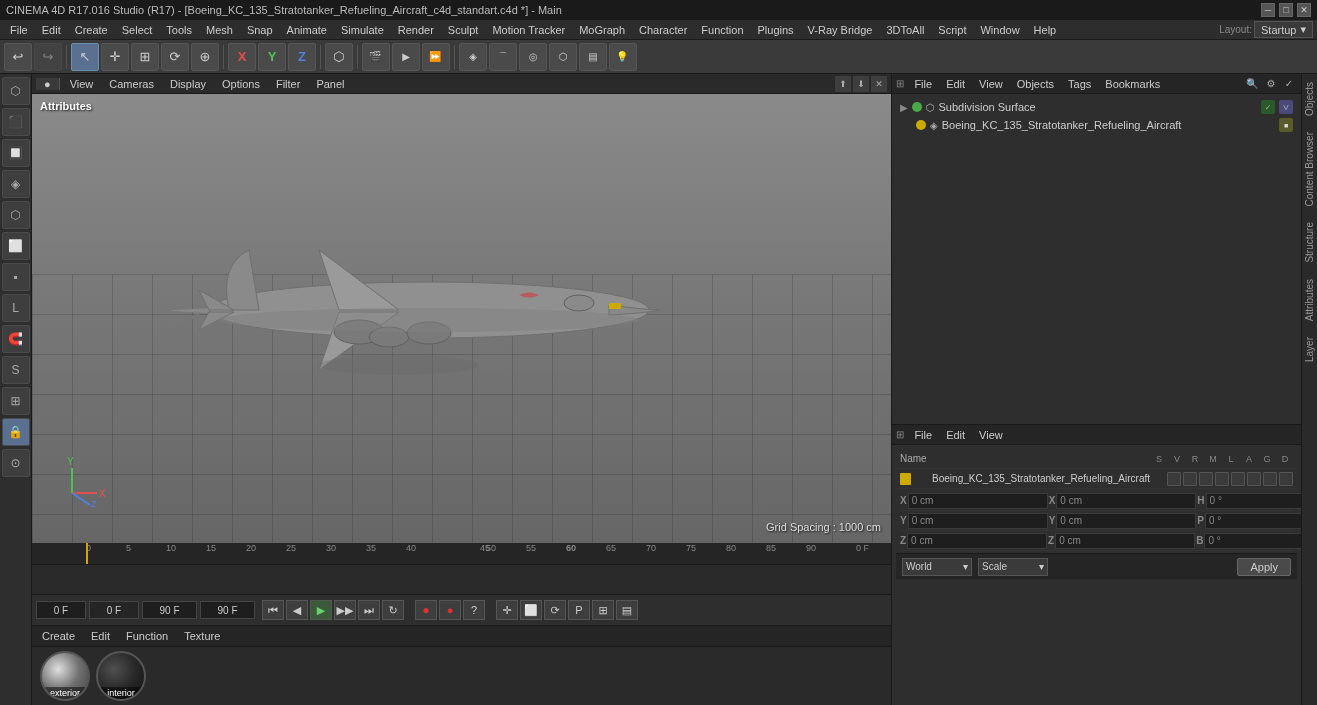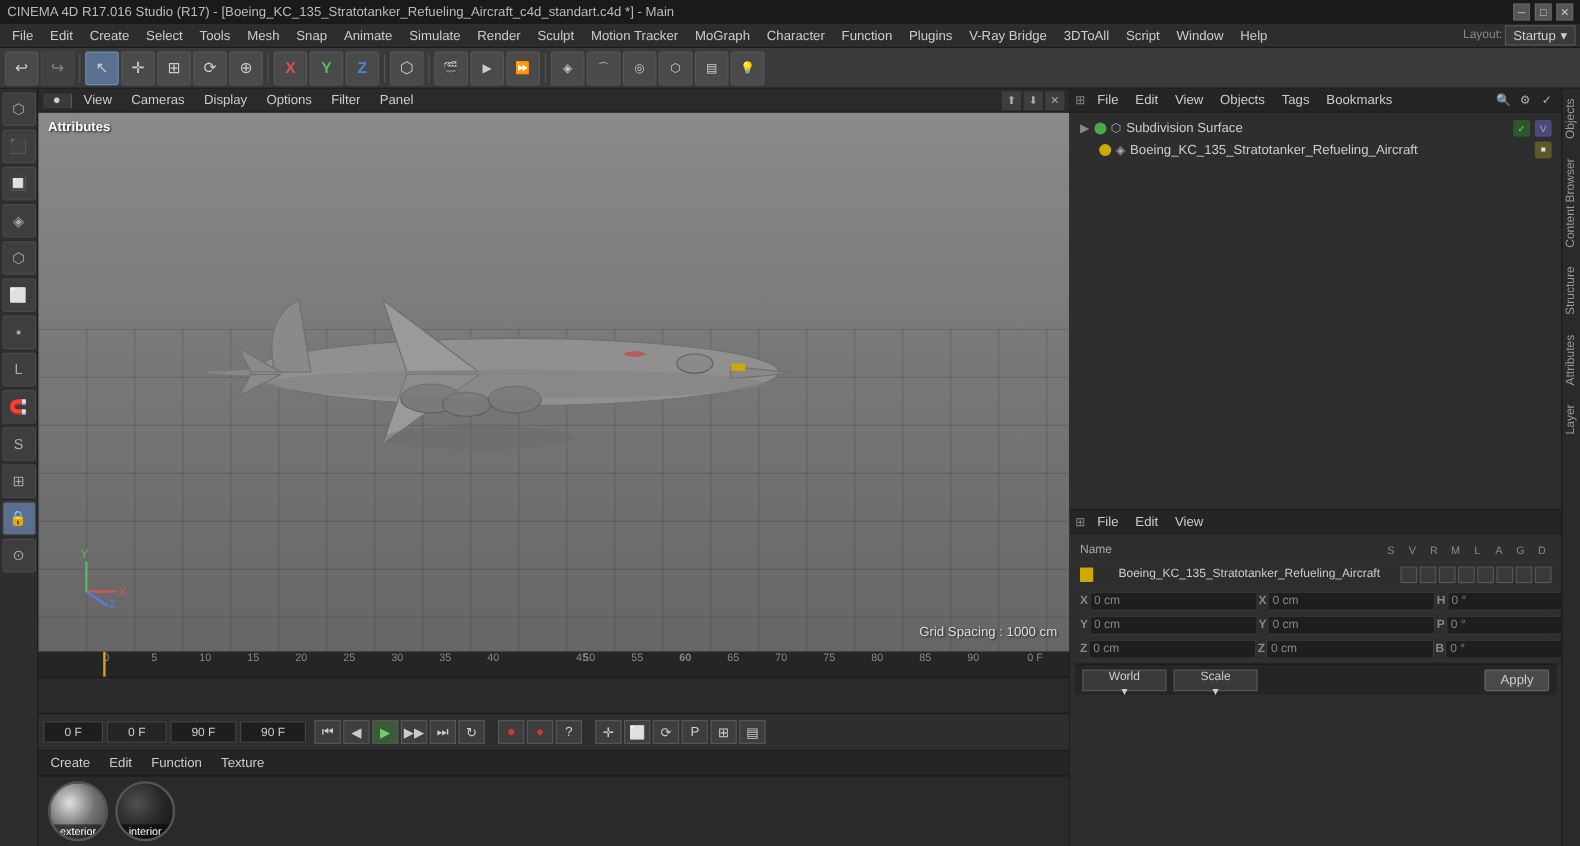--- a/index.html
+++ b/index.html
@@ -178,21 +178,21 @@
     }
     .r-tab { writing-mode: vertical-lr; transform: rotate(180deg); padding: 8px 2px; cursor: pointer; color: #999; font-size: 10px; }
 
     
     #attr-bottom-row {
       height: 26px; background: #252525; display: flex; align-items: center; padding: 0 6px; gap: 6px;
       border-top: 1px solid #1a1a1a;
     }
     .dropdown-sm {
       width: 70px; height: 18px; background: #3a3a3a; border: 1px solid #555; color: #ccc; font-size: 10px; padding: 0 3px;
-      display: flex; align-items: center; justify-content: space-between; cursor: pointer; flex-direction: column;
+      display: flex; align-items: center; justify-content: space-between; cursor: pointer;
     }
   </style>
 </head>
 <body>
 
 <div id="titlebar">
   <span>CINEMA 4D R17.016 Studio (R17) - [Boeing_KC_135_Stratotanker_Refueling_Aircraft_c4d_standart.c4d *] - Main</span>
   <div class="win-controls">
     <div class="win-btn">─</div>
     <div class="win-btn">□</div>

